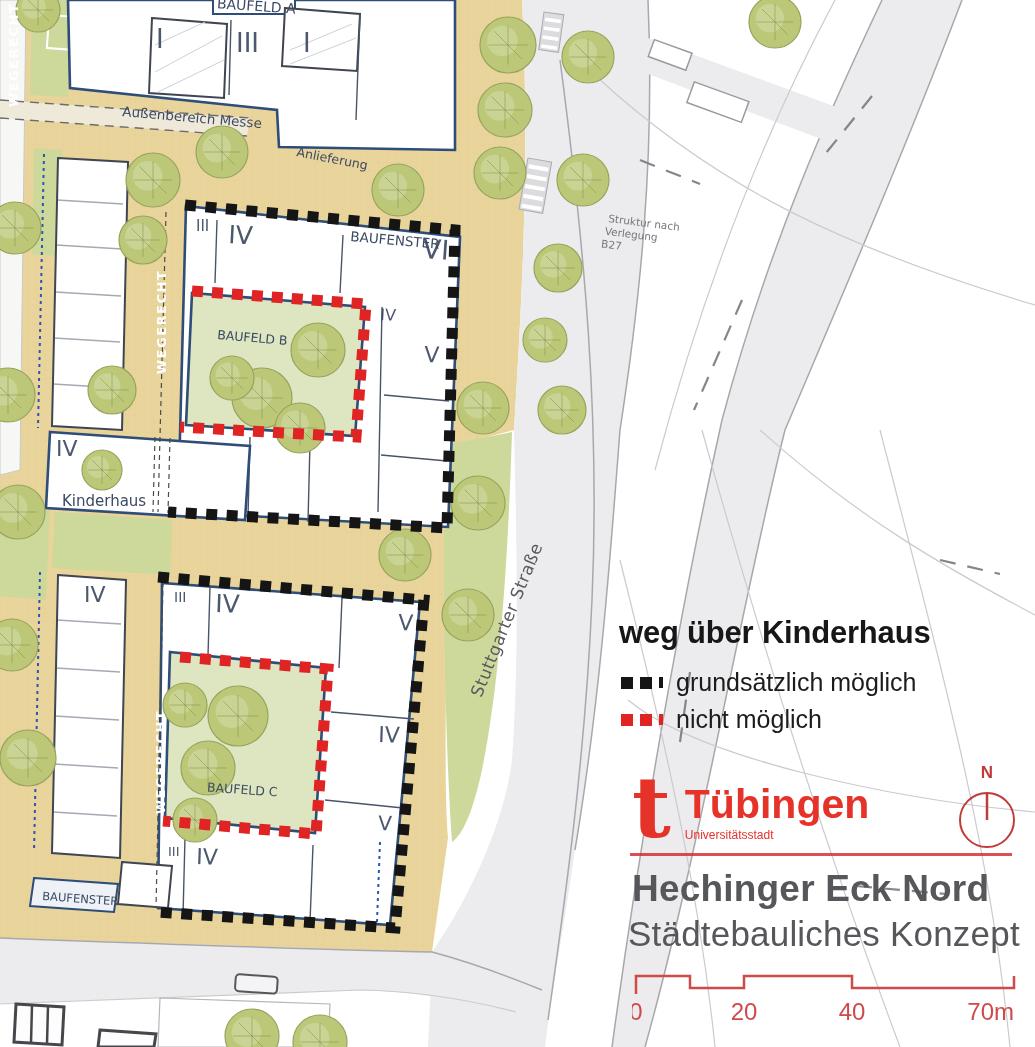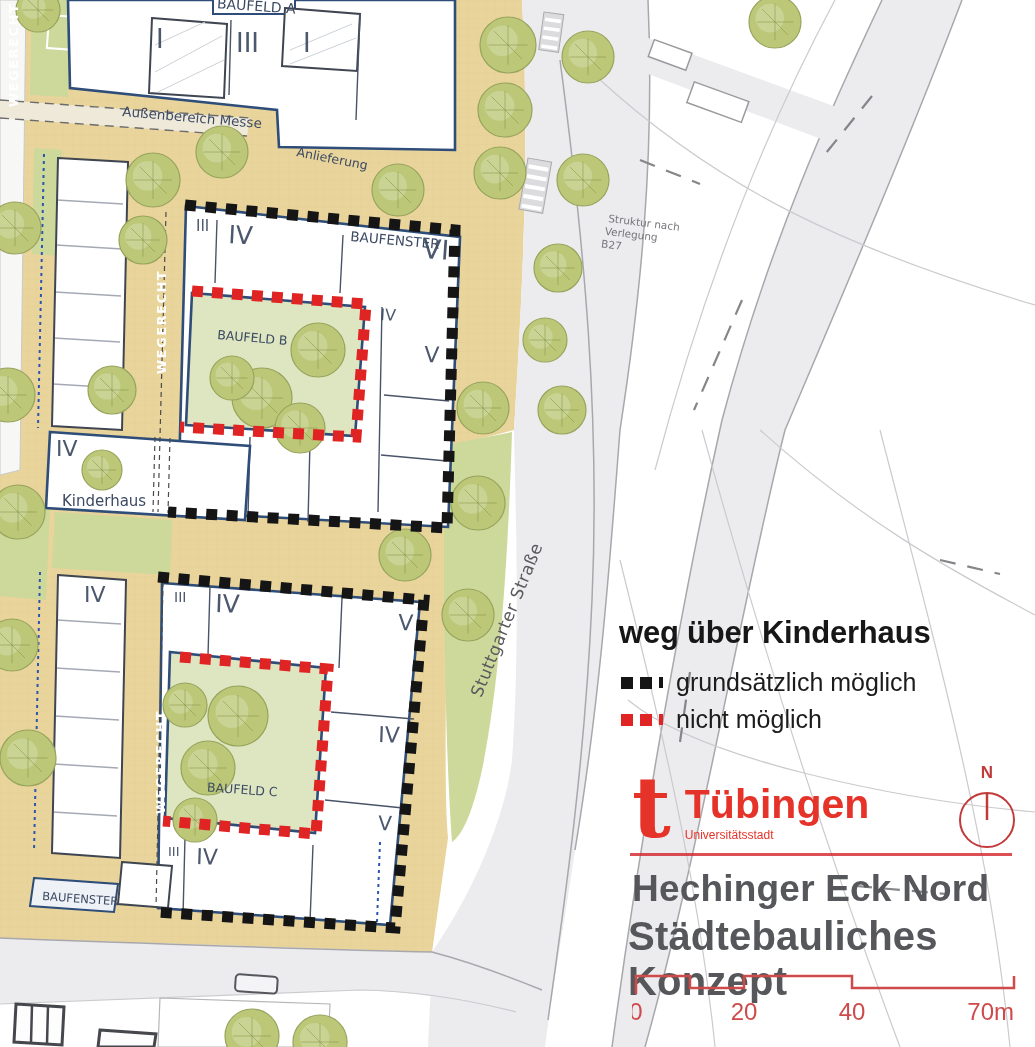--- a/index.html
+++ b/index.html
@@ -51,21 +51,21 @@
   .logo-t{font-family:"DejaVu Serif",serif;font-weight:bold;font-size:84px;line-height:.82;
           color:var(--logo_red,#e63329);transform:translateY(6px);}
   .logo-text{padding-top:16px;}
   .logo-city{font-size:41px;font-weight:bold;color:var(--logo_red,#e63329);line-height:1.02;}
   .logo-sub{font-size:12px;color:var(--logo_red,#e63329);margin-top:2px;}
   .north{position:absolute;left:950px;top:760px;}
   .divider{position:absolute;left:630px;top:853px;width:382px;height:3px;
            background:var(--accent_red,#d2232a);opacity:.8;}
   .proj-title{position:absolute;left:608px;top:868px;font-size:37px;font-weight:bold;
               color:var(--title_gray,#56575a);letter-spacing:.2px;margin-left:24px;}
-  .proj-sub{position:absolute;left:628px;top:914px;font-size:40px;font-weight:bold;
+  .proj-sub{position:absolute;left:628px;top:914px;font-size:35px;font-weight:normal;
             color:var(--title_gray,#56575a);letter-spacing:.2px;}
   .scalebar{position:absolute;left:632px;top:968px;}
   .sb-label{font-family:"Liberation Sans",sans-serif;font-size:24px;fill:var(--scale_red,#cf4a4a);}
 </style>
 </head>
 <body>
 
 <div class="stage">
 
 <svg class="map" width="1035" height="1047" viewBox="0 0 1035 1047">

